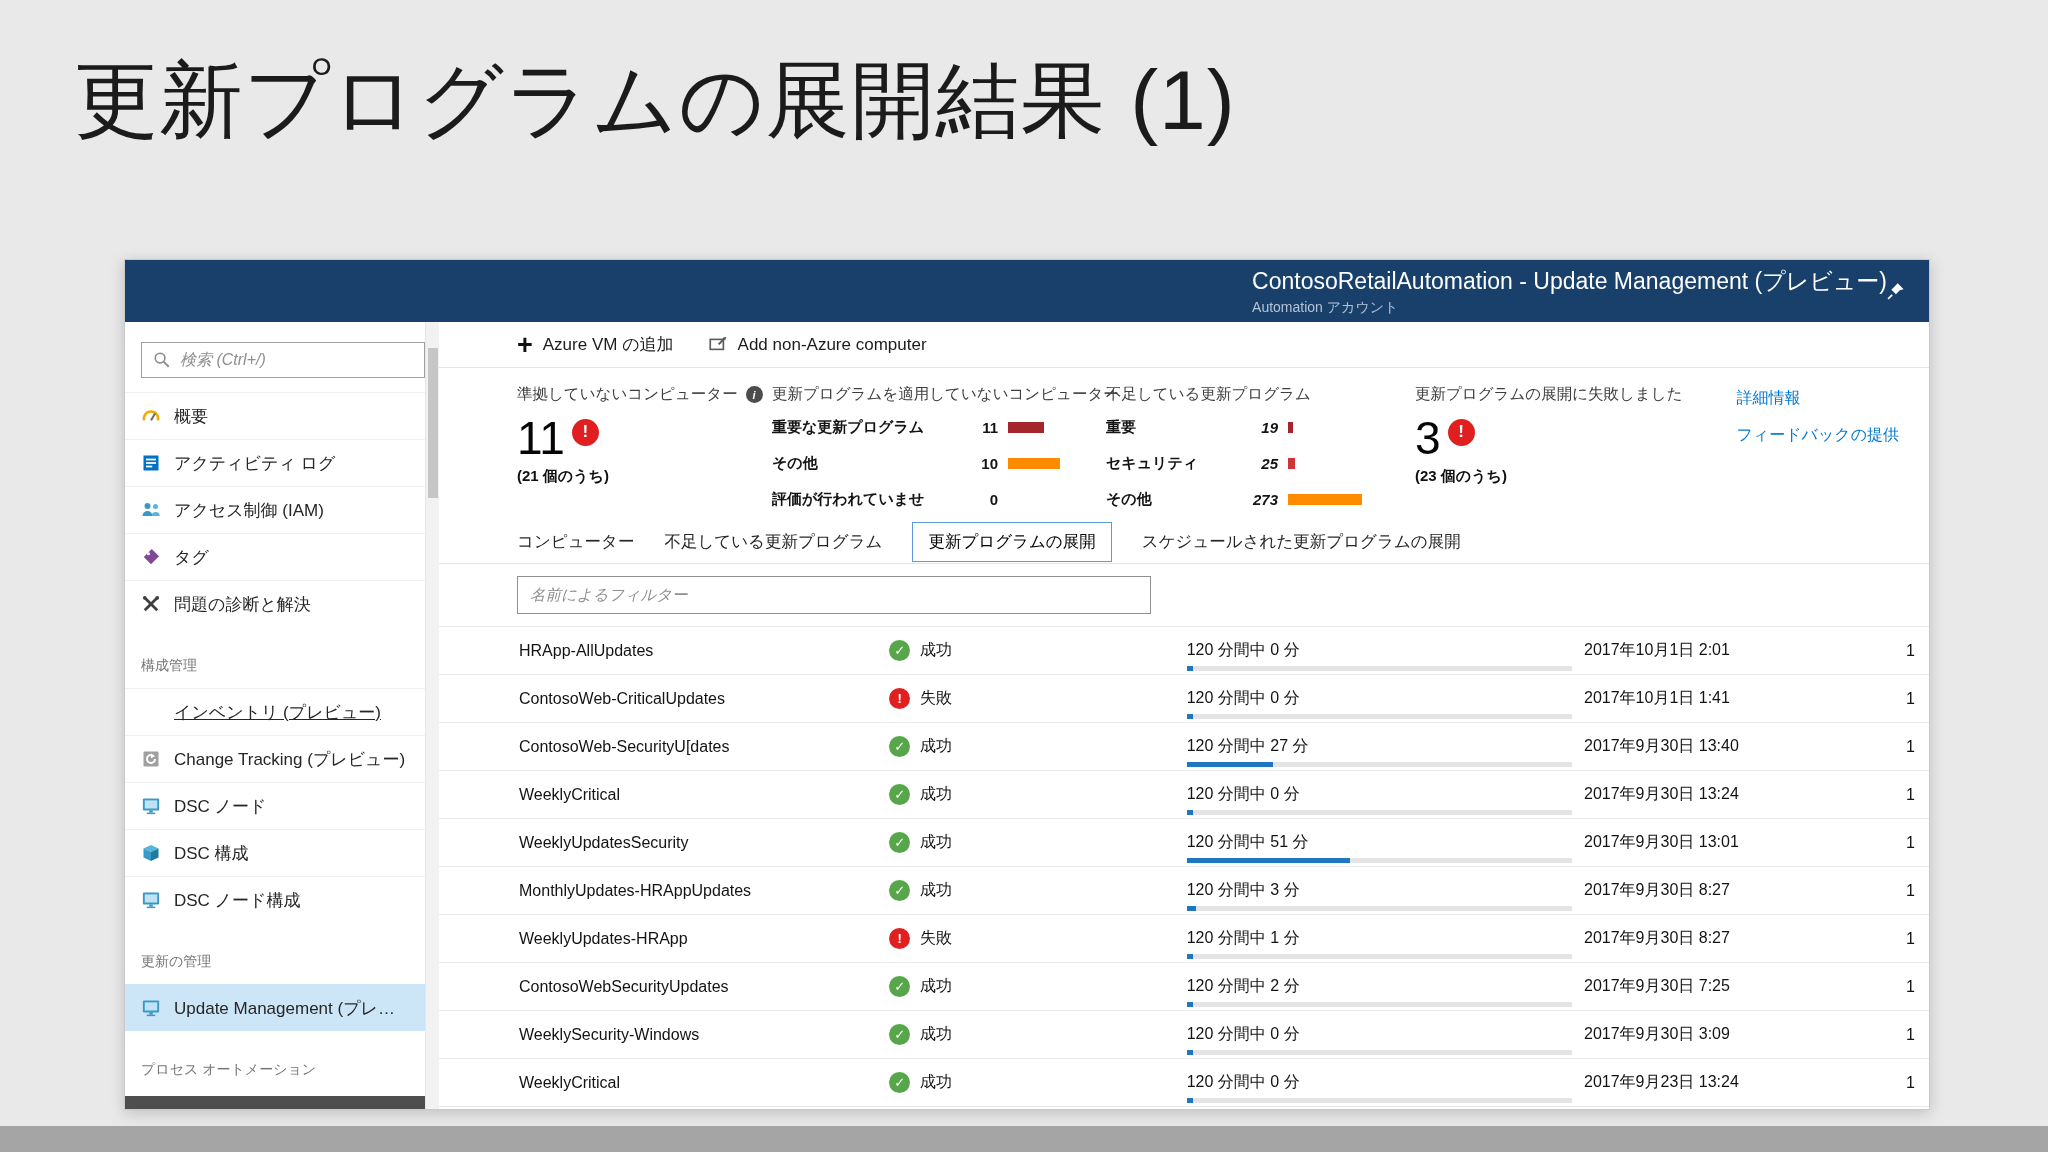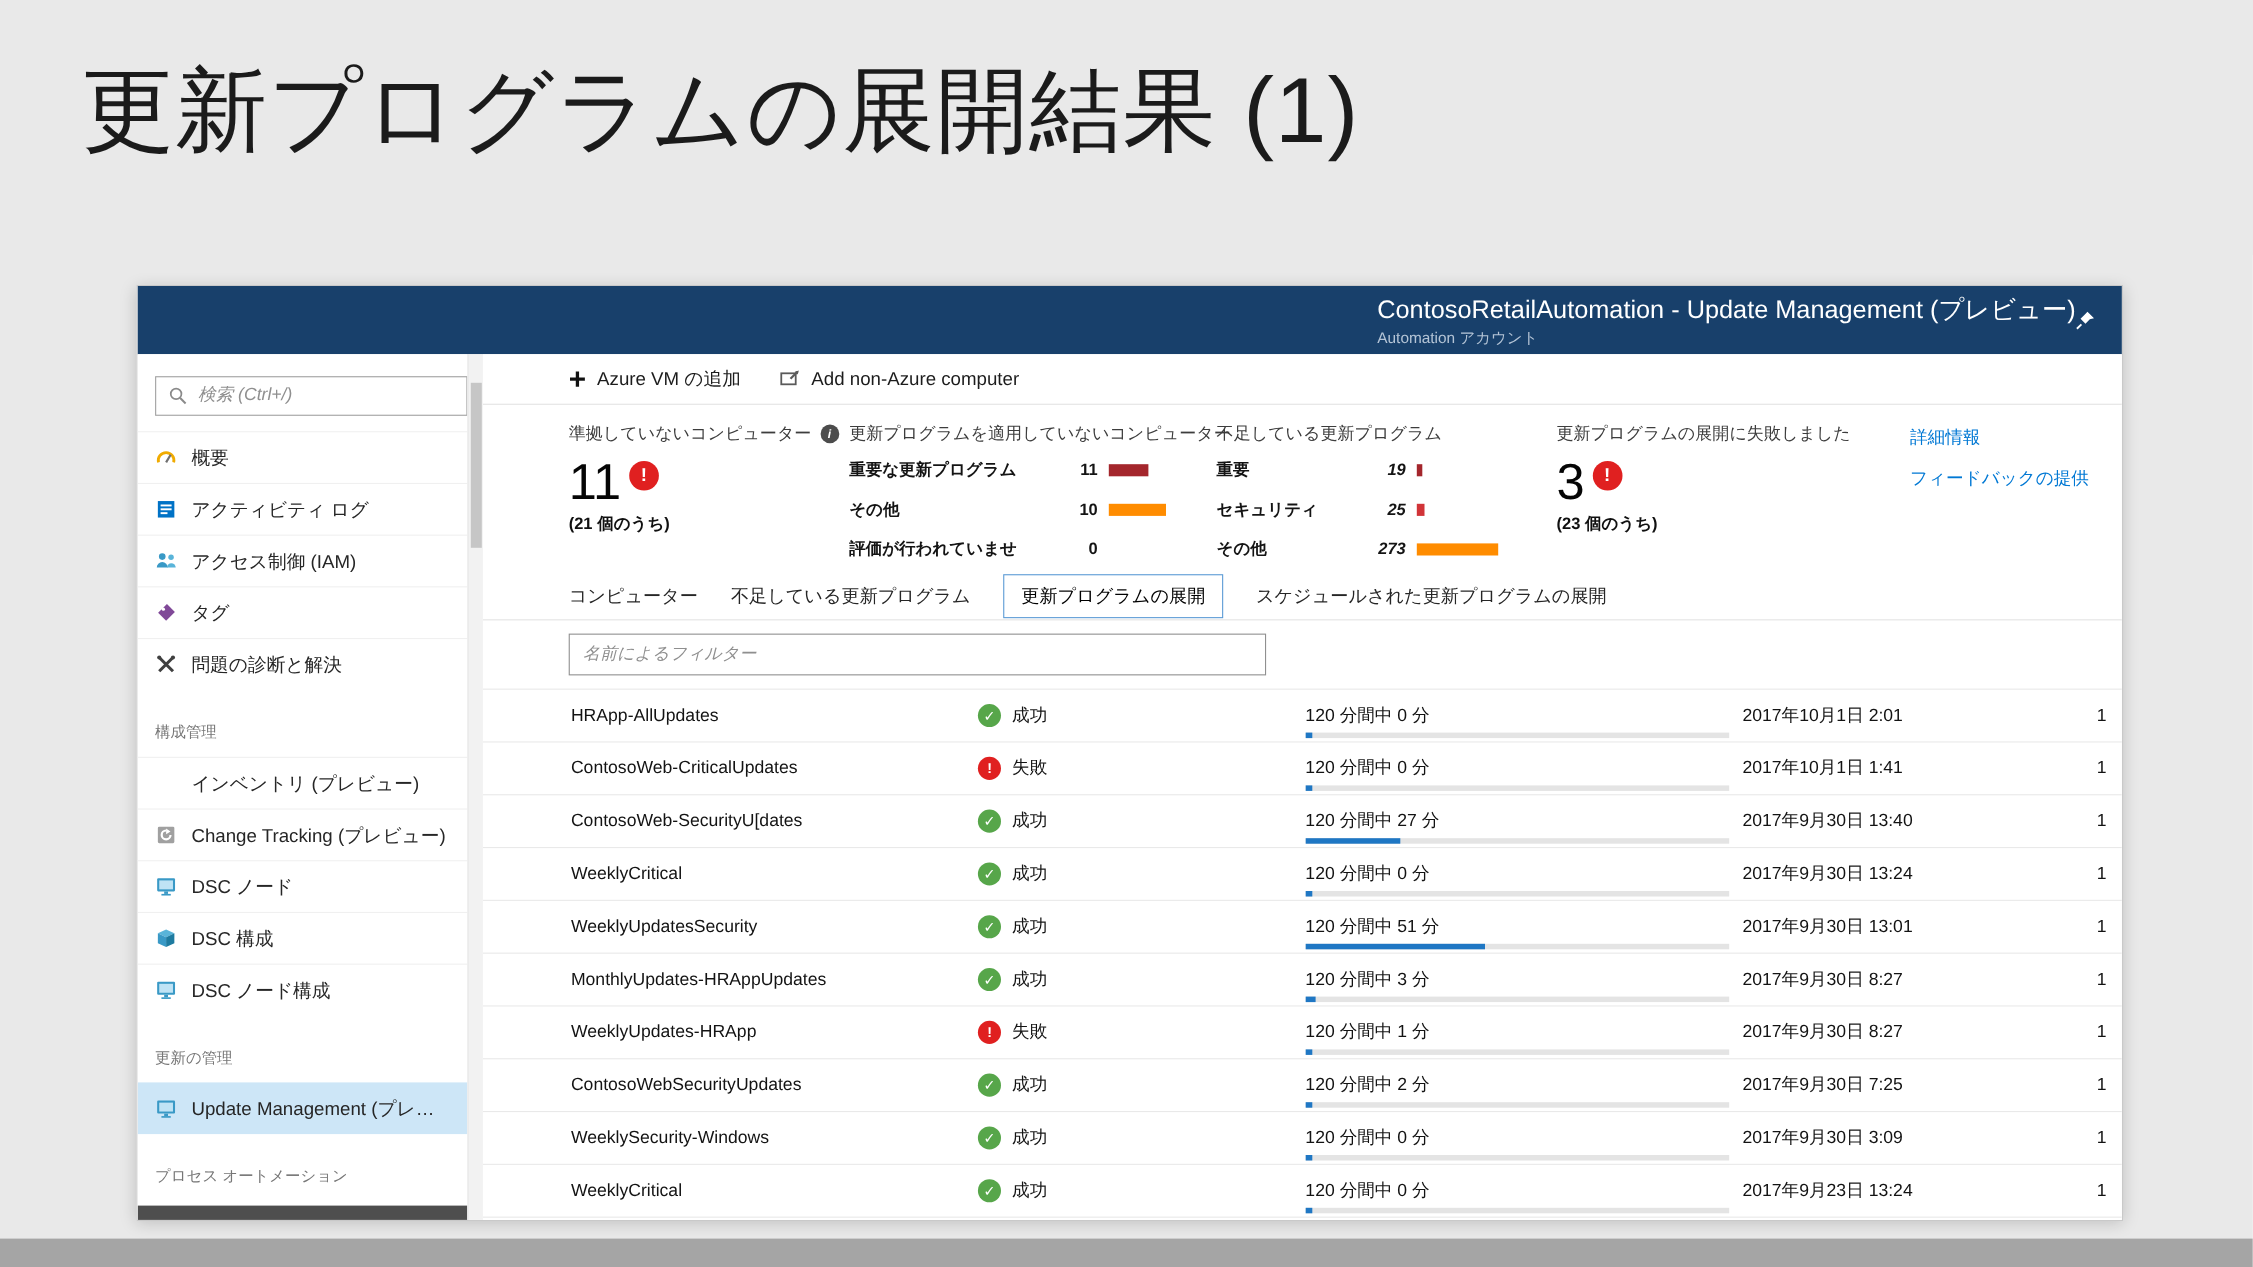--- a/index.html
+++ b/index.html
@@ -42,21 +42,21 @@
   .searchbox input{
     flex:1; border:none; outline:none; font-size:16px; min-width:0;
     font-family:inherit; color:#333; background:transparent;
   }
   .searchbox input::placeholder{ font-style:italic; color:#8f8f8f; }
   .side-item{
     height:47px; display:flex; align-items:center; gap:13px;
     padding-left:16px; font-size:17px; color:#262626;
     border-top:1px solid #f0f0f0; cursor:pointer; white-space:nowrap;
   }
-  .side-item.indent{ padding-left:49px; }
+  .side-item.indent{ padding-left:49px;text-decoration:underline; }
   .side-item.selected{ background:var(--selected,#cde6f7); border-top-color:transparent; }
   .si-ic{ width:20px; height:20px; display:inline-flex; align-items:center; justify-content:center; flex:0 0 20px; }
   .side-section{
     padding:30px 0 13px 16px; font-size:14px; color:#767676; white-space:nowrap;
   }
   .side-cut{
     position:absolute; left:0; right:0; bottom:0; height:13px; background:#4e4e4e;
   }
   .scrollstrip{ width:14px; flex:0 0 14px; background:#f2f2f2; position:relative; border-left:1px solid #e6e6e6; cursor:pointer; }
   .scrollthumb{ position:absolute; top:26px; left:2px; width:10px; height:150px; background:#c6c6c6; }

